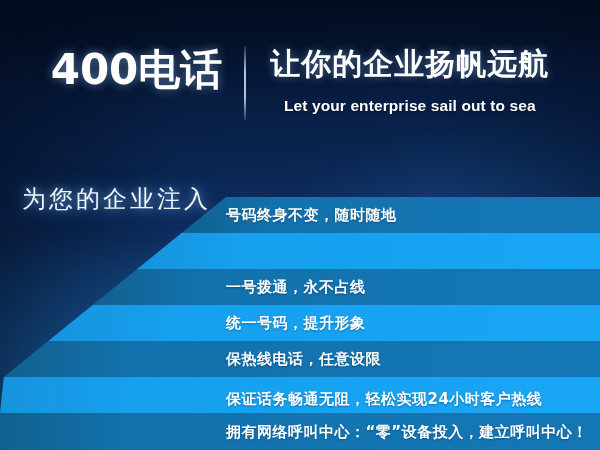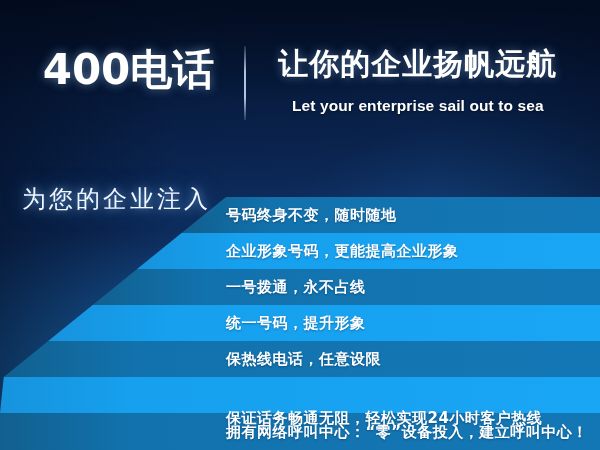--- a/index.html
+++ b/index.html
@@ -41,21 +41,21 @@
     width: 600px;
     height: 100px;
     z-index: 6;
     display: flex;
     align-items: flex-start;
     justify-content: center;
   }
   .header-inner {
     display: flex;
     align-items: stretch;
-    gap: 8px;
+    gap: 0;
   }
   .brand-main {
     font-size: 42px;
     font-weight: bold;
     color: #ffffff;
     letter-spacing: 0px;
     line-height: 52px;
     white-space: nowrap;
     text-shadow: 0 0 10px rgba(150,200,255,0.55), 0 1px 2px rgba(0,0,0,0.5);
     padding-right: 22px;
@@ -179,33 +179,30 @@
           <path d="M 600 305 L 92.66 305 L 48.21333333333337 341 L 600 341 Z" fill="url(#gBright)"></path>
           <path d="M 600 341 L 48.21333333333337 341 L 3.76666666666668 377 L 600 377 Z" fill="url(#gDark)"></path>
           <path d="M 600 377 L 3.76666666666668 377 L 0 413 L 600 413 Z" fill="url(#gBright)"></path>
           <path d="M 600 413 L 0 413 L 0 450 L 600 450 Z" fill="url(#gDark)"></path>
         </g>
     </svg>
 
     <div class="stripe" style="top:197px;height:36px;">
       <span class="stripe-label">号码终身不变，随时随地</span>
     </div>
-    <div class="stripe" style="top:233px;height:36px;">
-      <span class="stripe-label">企业形象号码，更能提高企业形象</span>
-    </div>
     <div class="stripe" style="top:305px;height:36px;">
       <span class="stripe-label">统一号码，提升形象</span>
     </div>
     <div class="stripe" style="top:269px;height:36px;">
       <span class="stripe-label">一号拨通，永不占线</span>
     </div>
     <div class="stripe" style="top:341px;height:36px;padding-left:20px;">
       <span class="stripe-label">保热线电话，任意设限</span>
     </div>
-    <div class="stripe" style="top:396px;height:44px;">
+    <div class="stripe" style="top:377px;height:44px;">
       <span class="stripe-label">保证话务畅通无阻，轻松实现24小时客户热线</span>
     </div>
     <div class="stripe" style="top:413px;height:37px;">
       <span class="stripe-label">拥有网络呼叫中心：“零”设备投入，建立呼叫中心！</span>
     </div>
   </div>
 
   <div class="header">
     <div class="header-inner">
       <div class="brand-main">400电话</div>

